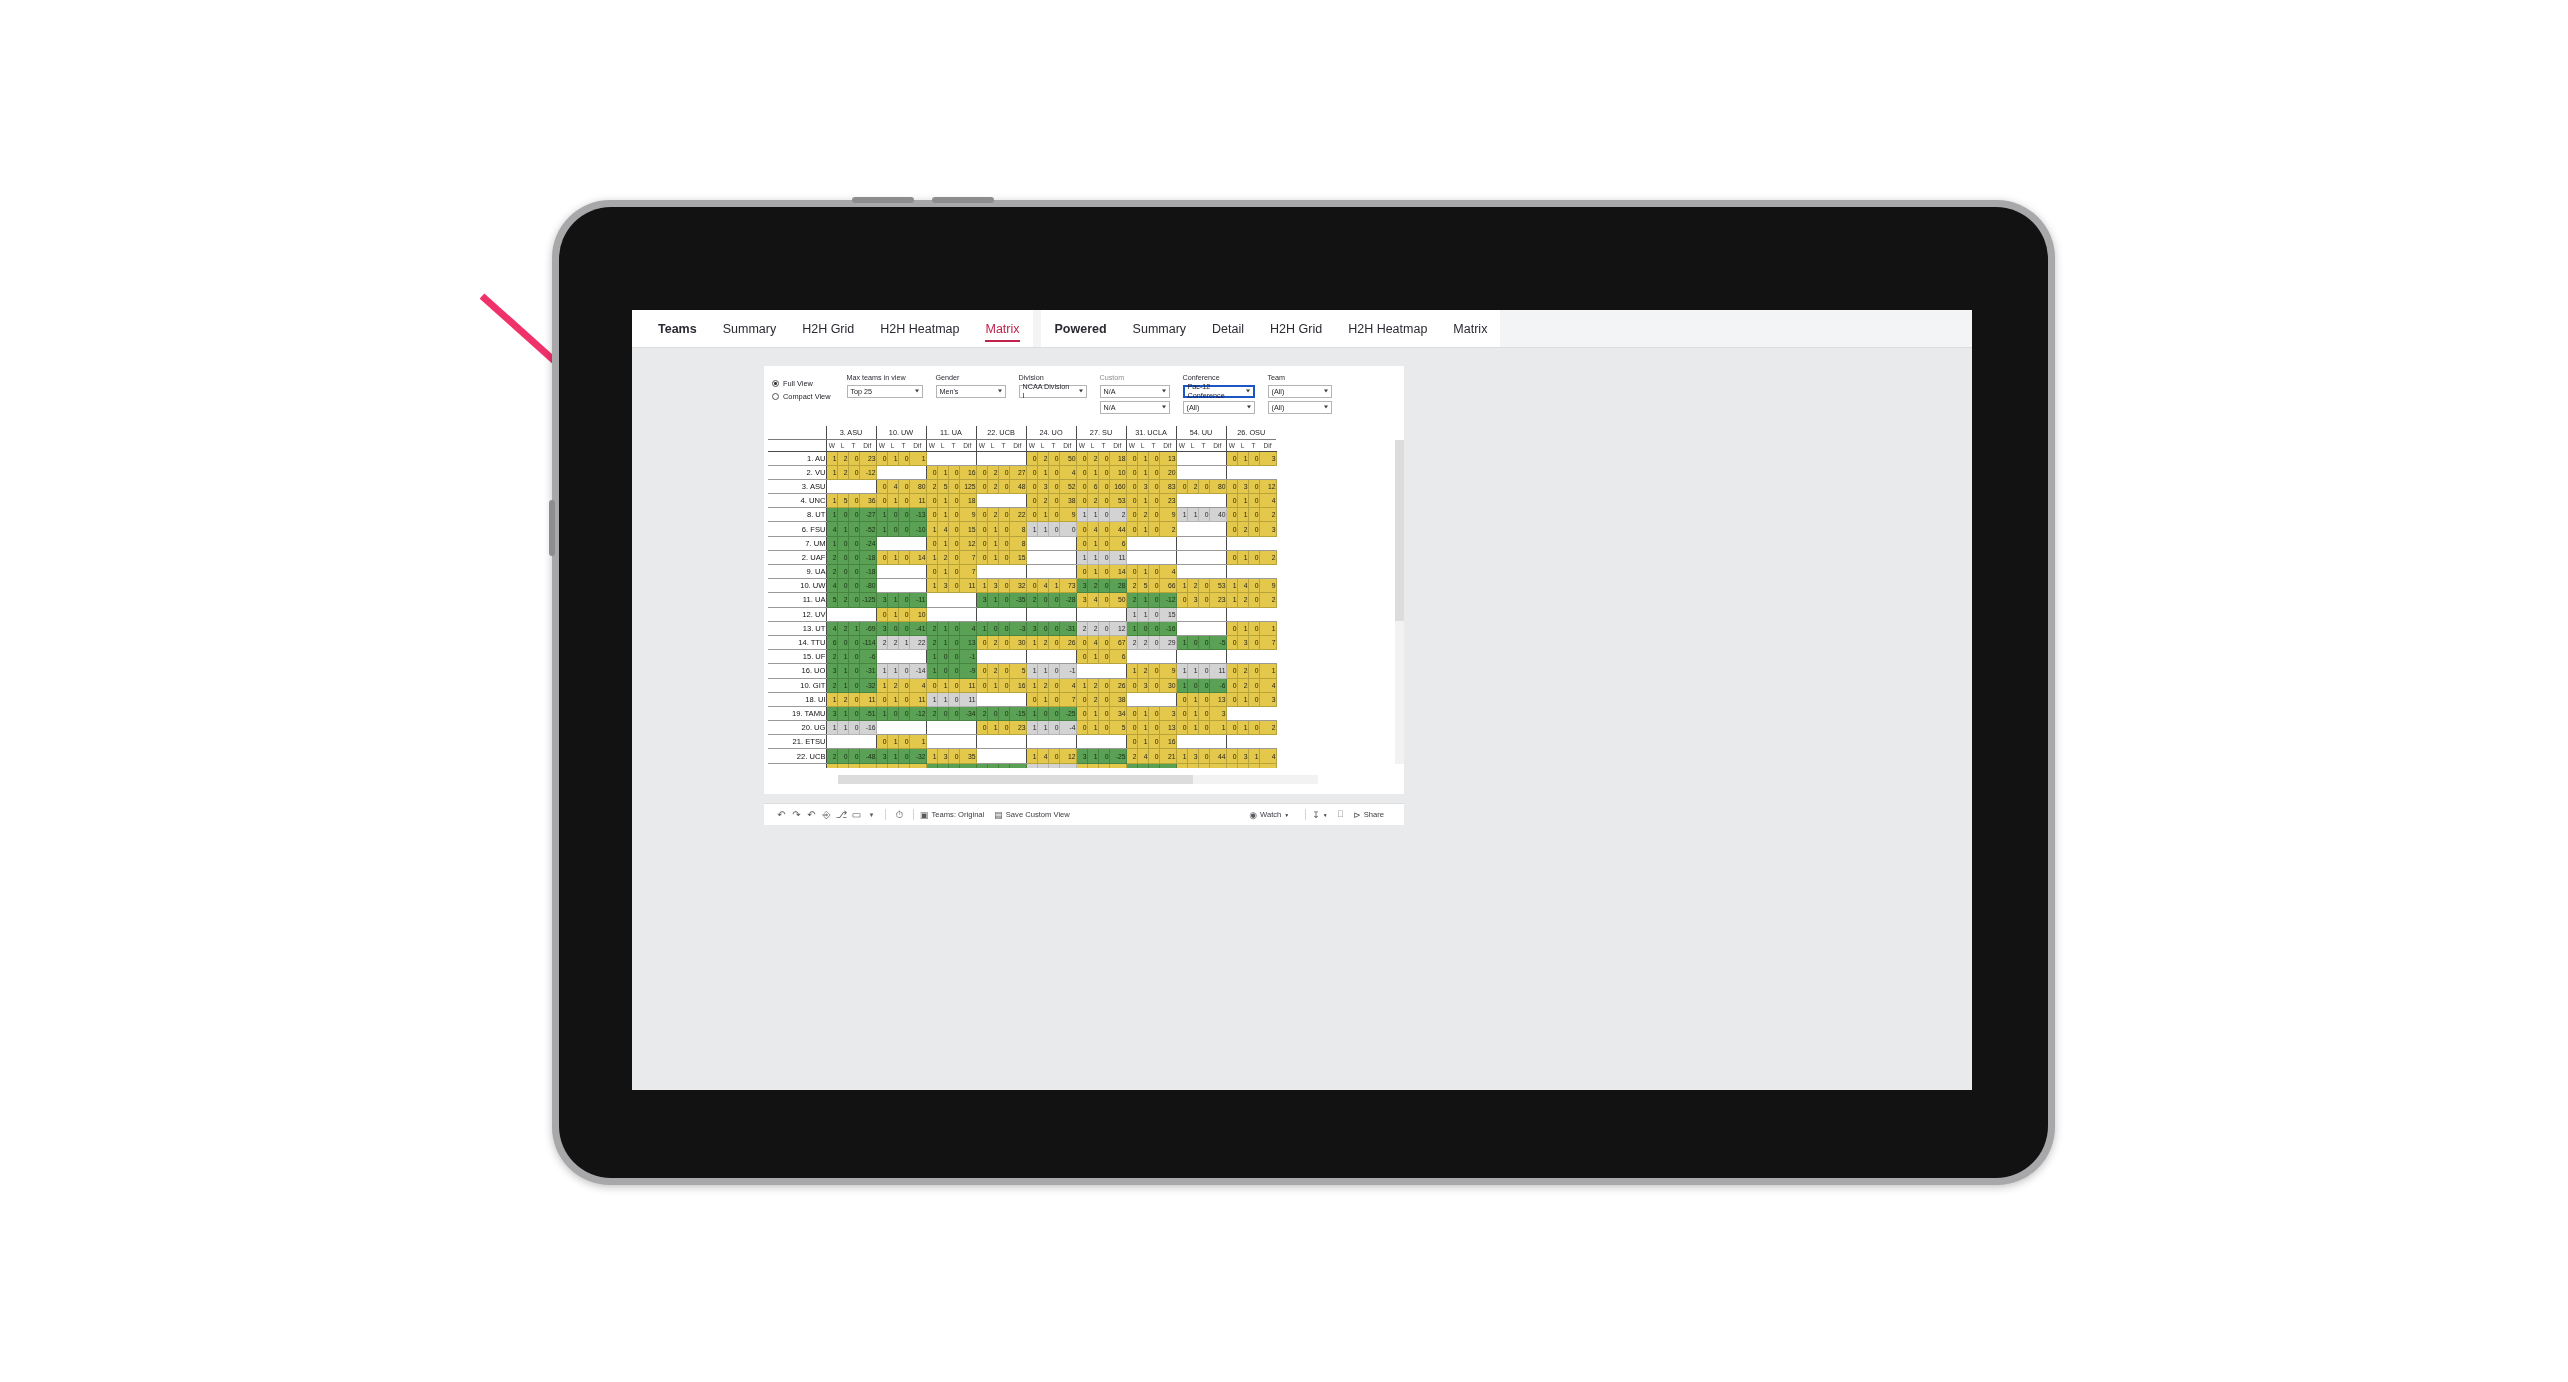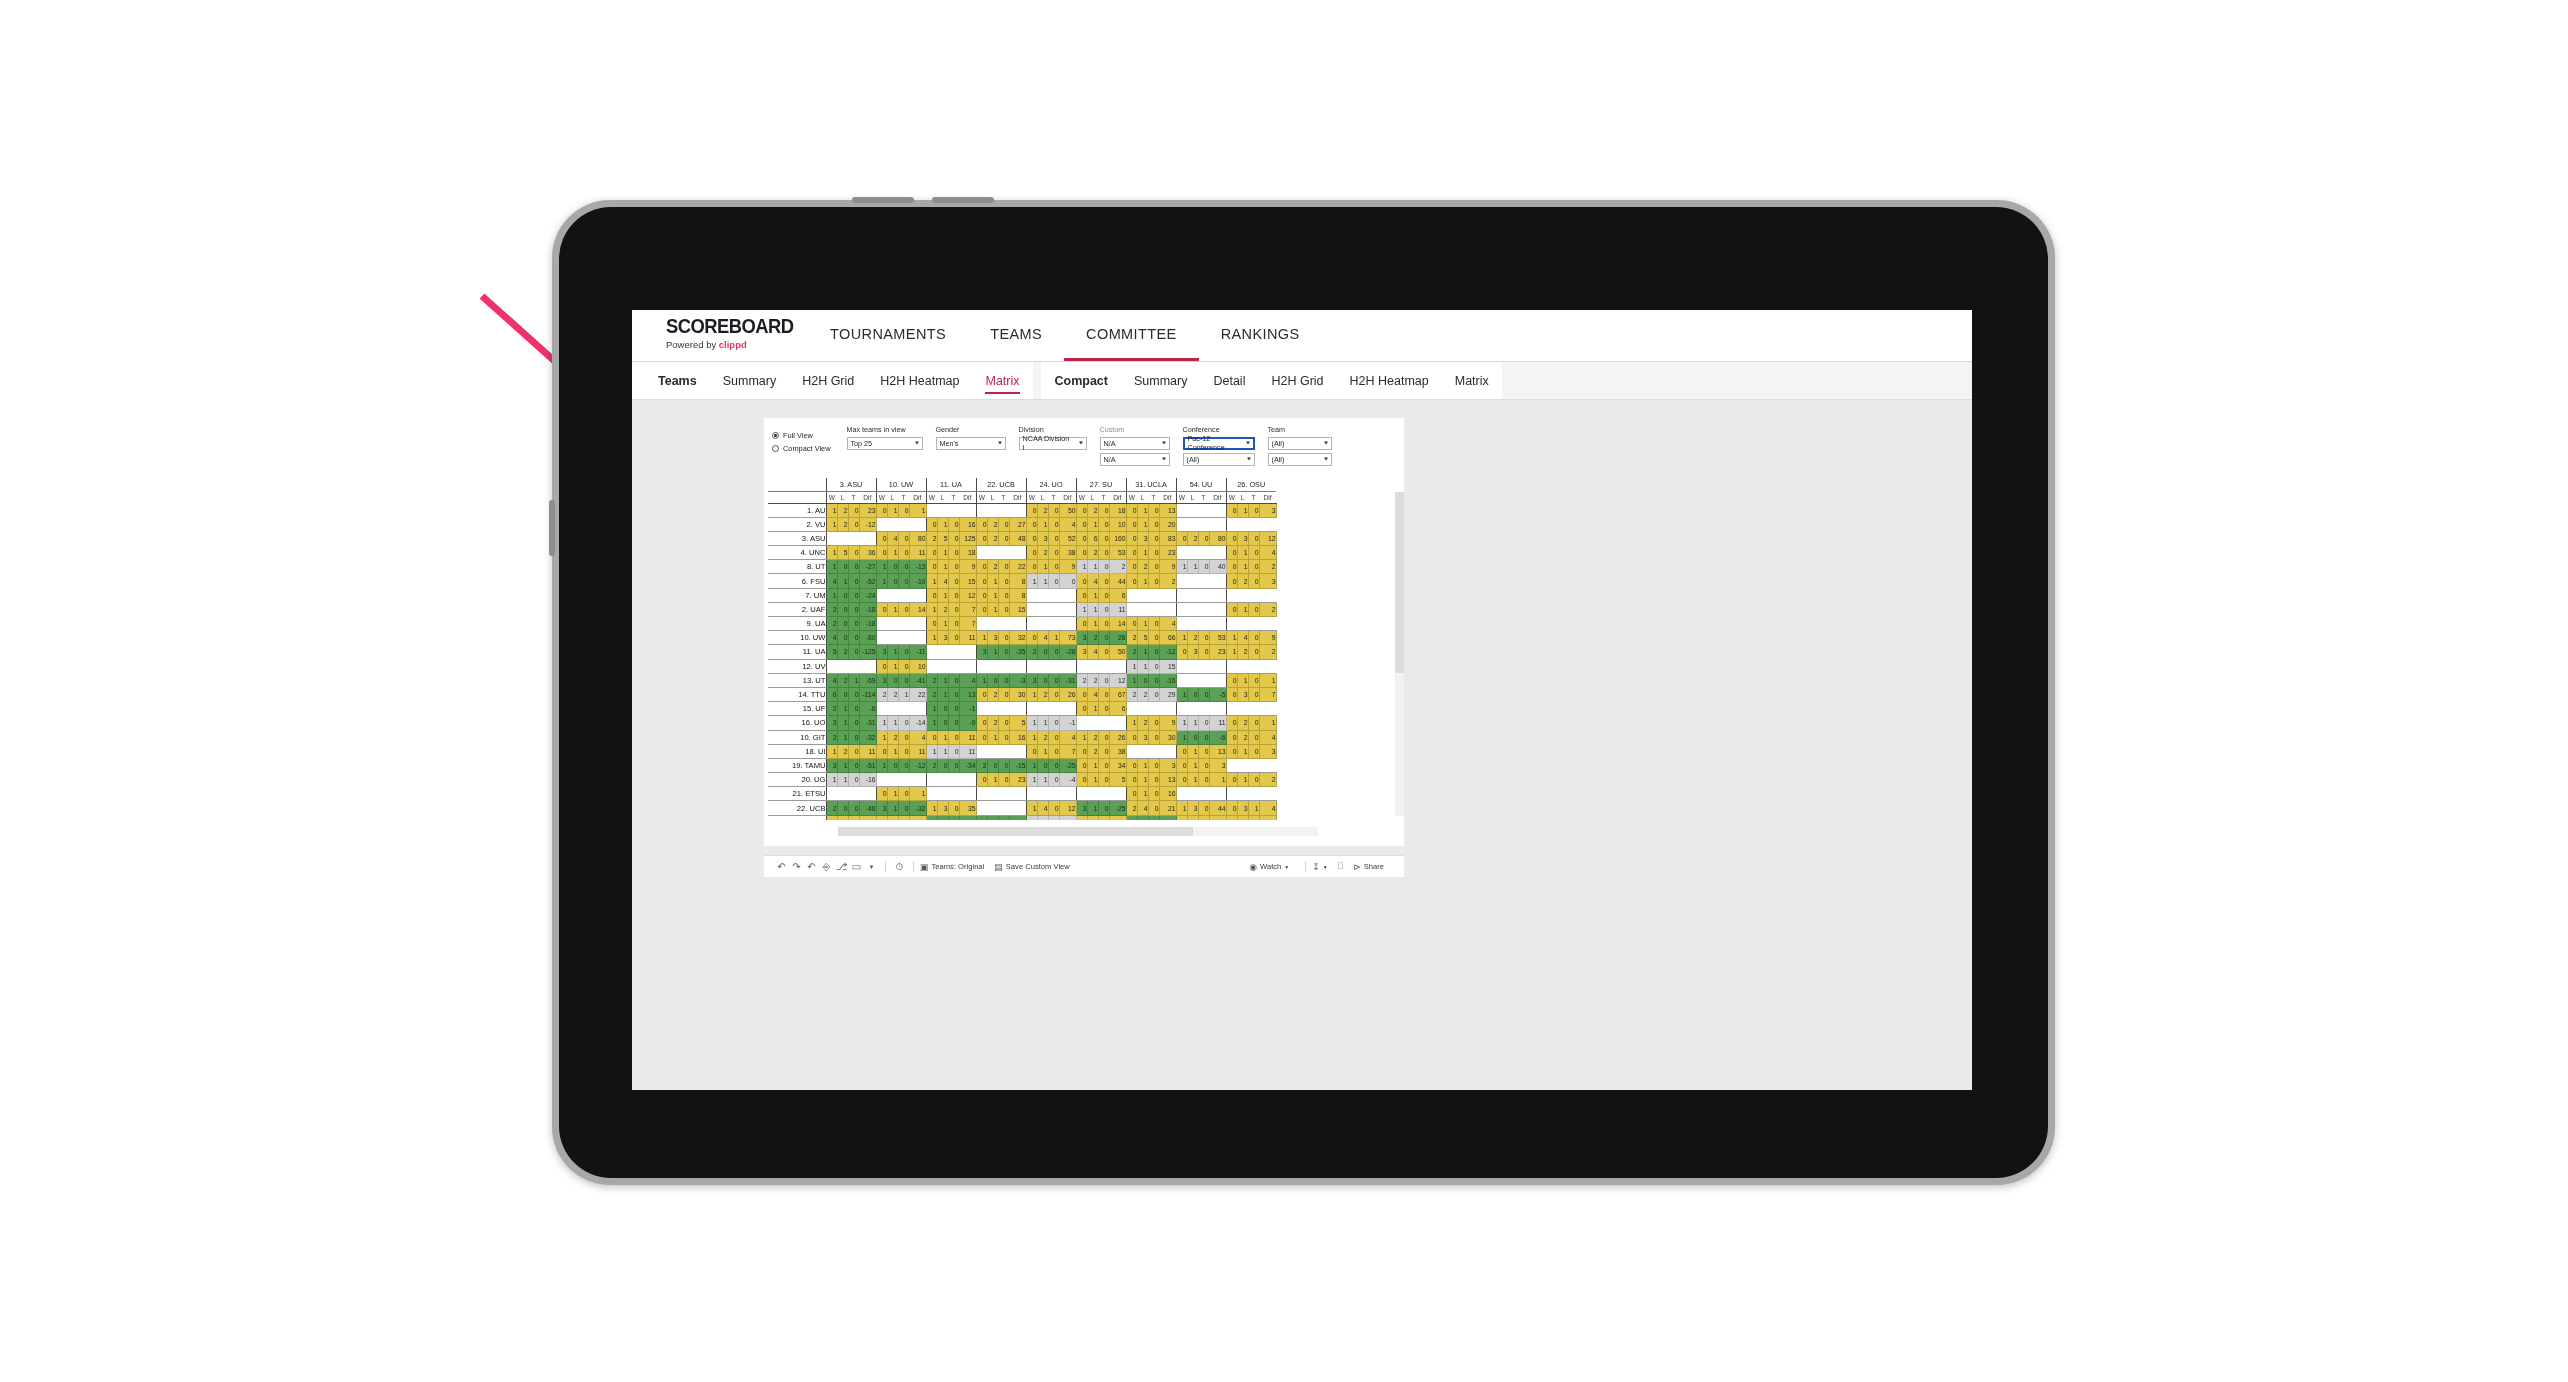--- a/index.html
+++ b/index.html
@@ -206,43 +206,31 @@
     <div class="btn-notch" style="left:300px; top:-3px; width:62px; height:6px;"></div>
     <div class="btn-notch" style="left:380px; top:-3px; width:62px; height:6px;"></div>
     <div class="btn-notch" style="left:-3px; top:300px; width:6px; height:56px;"></div>
     <div class="tablet-bezel"></div>
     <div class="cam-dot"></div>
     <div class="cam-dot2"></div>
     <div class="cam-dot3"></div>
 
     <div class="tablet-screen">
 
-      <div class="app-header">
-        <div class="logo-box">
-          <div class="logo-main">SCOREBOARD</div>
-          <div class="logo-sub"><span>Powered by </span><span class="brand">clippd</span></div>
-        </div>
-        <div class="nav-tabs">
-          <div class="nav-tab">TOURNAMENTS</div>
-          <div class="nav-tab">TEAMS</div>
-          <div class="nav-tab active">COMMITTEE</div>
-          <div class="nav-tab">RANKINGS</div>
-        </div>
-      </div>
 
       <div class="subnav">
         <div class="subnav-group g1">
           <div class="subnav-item head">Teams</div>
           <div class="subnav-item">Summary</div>
           <div class="subnav-item">H2H Grid</div>
           <div class="subnav-item">H2H Heatmap</div>
           <div class="subnav-item active">Matrix</div>
         </div>
         <div class="subnav-group g1" style="margin-left:8px">
-          <div class="subnav-item head" style="padding-left:14px">Compact</div>
+          <div class="subnav-item head" style="padding-left:14px">Powered</div>
           <div class="subnav-item">Summary</div>
           <div class="subnav-item">Detail</div>
           <div class="subnav-item">H2H Grid</div>
           <div class="subnav-item">H2H Heatmap</div>
           <div class="subnav-item">Matrix</div>
         </div>
       </div>
 
       <div class="wb-body">
 

